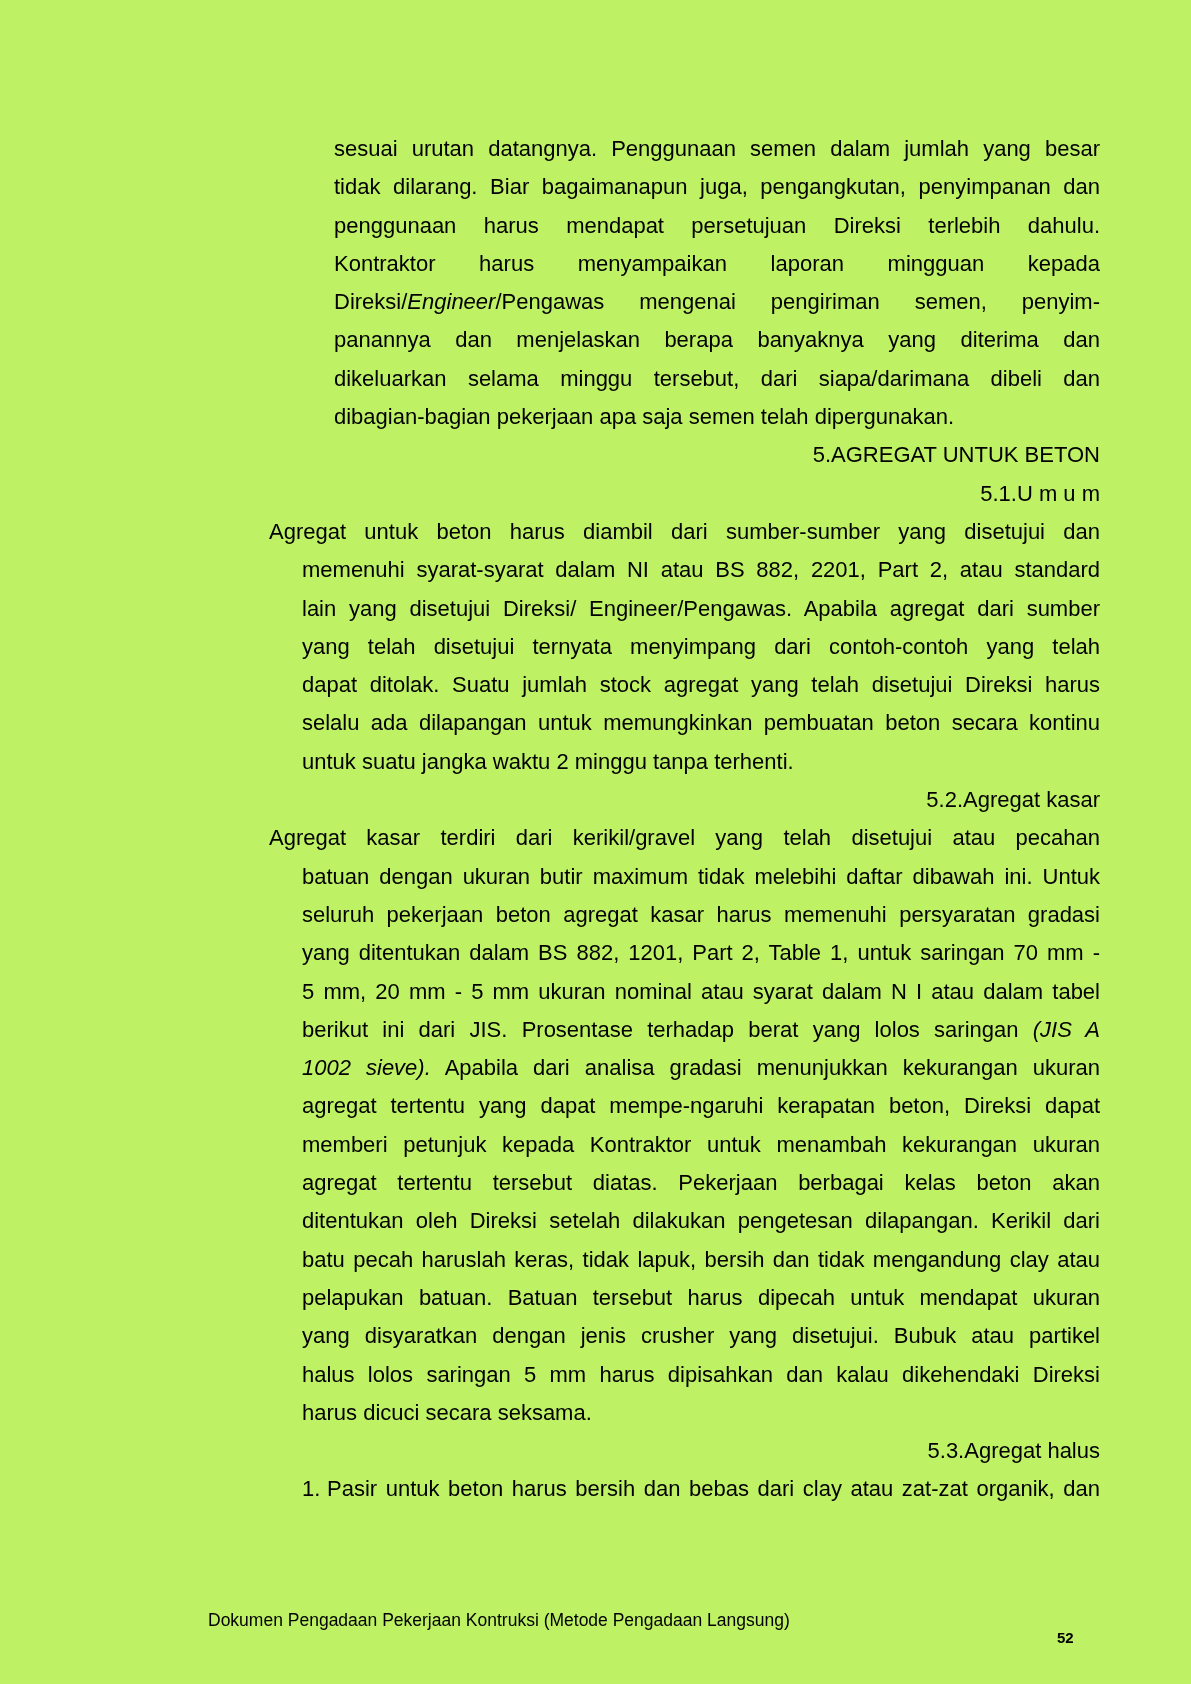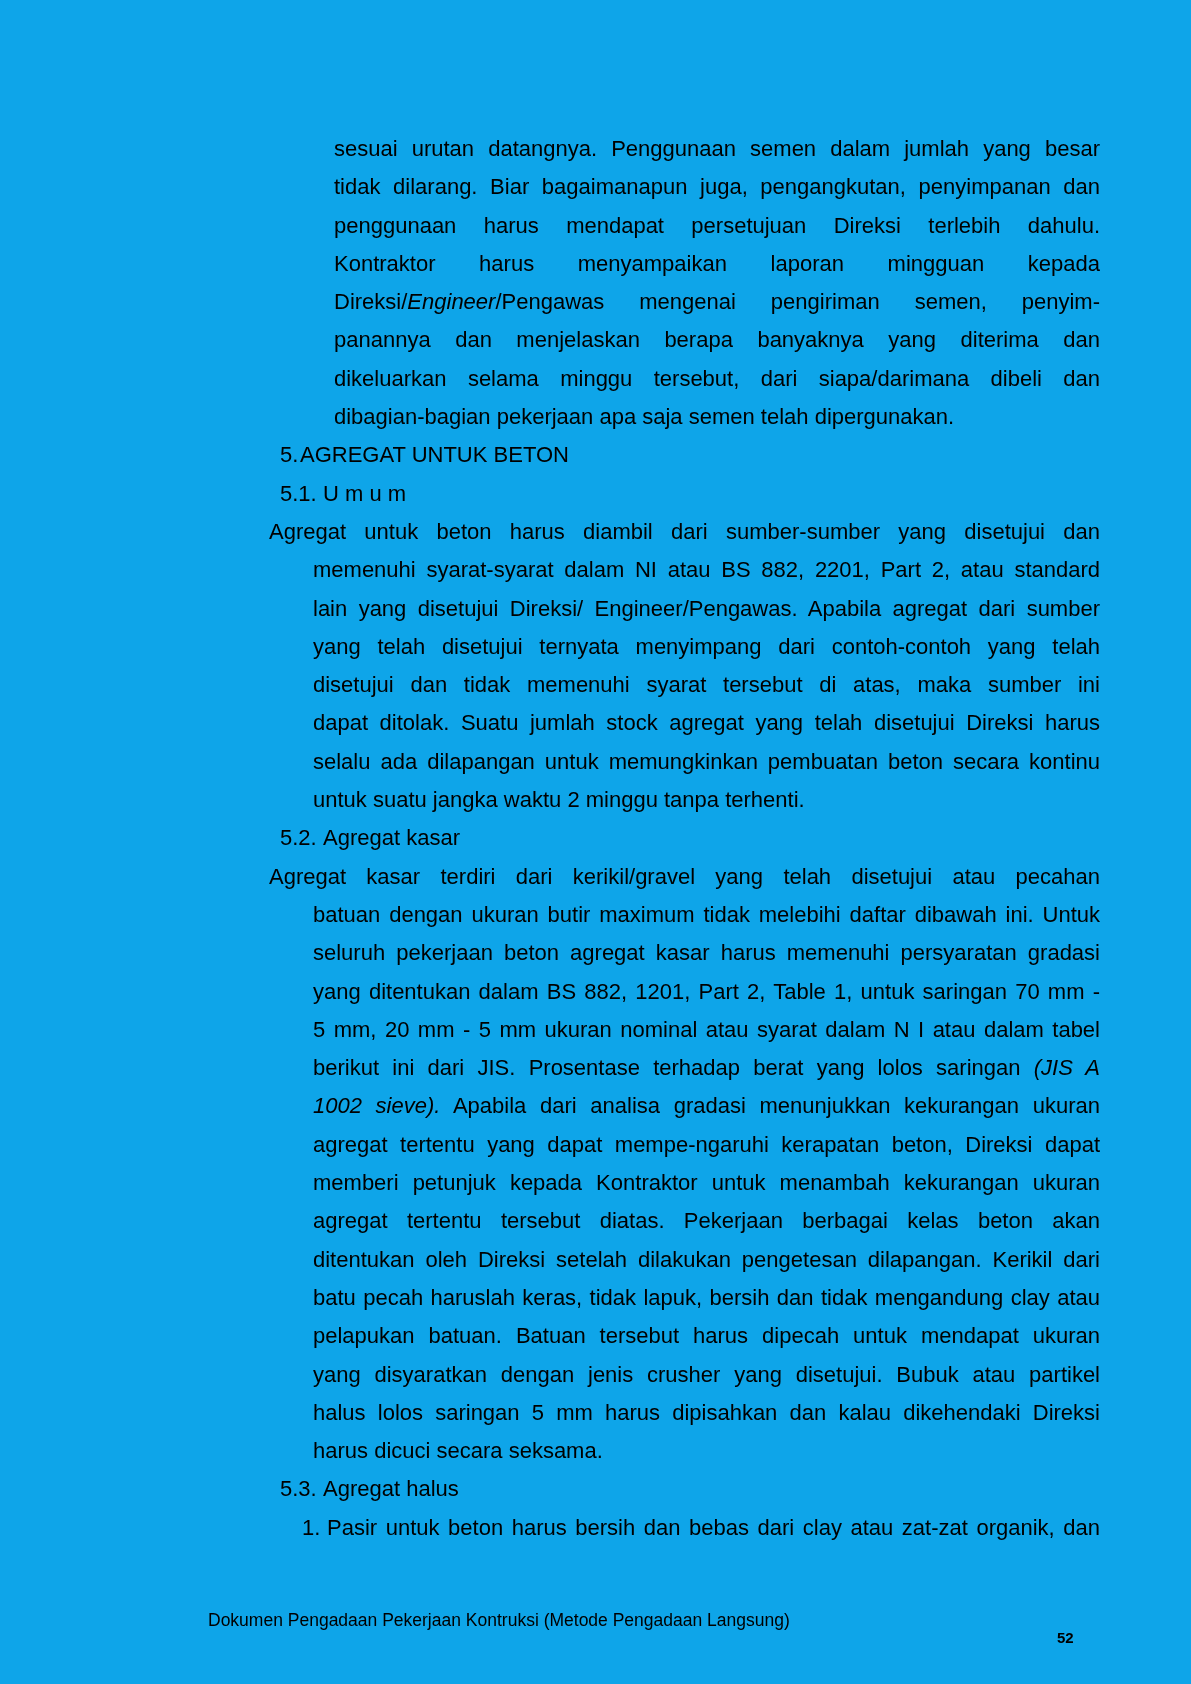--- a/index.html
+++ b/index.html
@@ -1,21 +1,21 @@
 <!DOCTYPE html>
 <html><head>
 <meta charset="utf-8">
 <title>Document</title>
 <style>
   html, body { margin: 0; padding: 0; background: #ffffff; }
   .page {
     position: relative;
     width: 1191px;
     height: 1684px;
-    background: #0ea5e9;
+    background: #bef264;
     font-family: "Liberation Sans", sans-serif;
     color: #000000;
     overflow: hidden;
   }
   .content {
     position: absolute;
     left: 269px;
     top: 130px;
     width: 831px;
     font-size: 22px;
@@ -25,28 +25,28 @@
     height: 38.3px;
     text-align: justify;
     text-align-last: justify;
   }
   .line.last {
     text-align-last: left;
   }
   
   .para.v-indent .line { margin-left: 65px; }
   
-  .para.v-hanging .line { margin-left: 44px; }
+  .para.v-hanging .line { margin-left: 33px; }
   .para.v-hanging .line.first { margin-left: 0; }
   .heading {
     line-height: 38.3px;
     height: 38.3px;
     margin-left: 11px;
     white-space: nowrap;
-    text-align: left;
+    text-align: right;
   }
   .heading .h-num { display: inline-block; }
   .heading.h-main .h-num { width: 20px; }
   .heading.h-sub  .h-num { width: 43px; }
   .list-line { margin-left: 33px; }
   .li-num { display: inline-block; width: 25px; }
   .footer-text {
     position: absolute;
     left: 208px;
     top: 1610px;
@@ -78,21 +78,20 @@
         <div class="line">dikeluarkan selama minggu tersebut, dari siapa/darimana dibeli dan</div>
         <div class="line last">dibagian-bagian pekerjaan apa saja semen telah dipergunakan.</div>
       </div>
       <div class="heading h-main"><span class="h-num">5.</span><span class="h-label">AGREGAT UNTUK BETON</span></div>
       <div class="heading h-sub"><span class="h-num">5.1.</span><span class="h-label">U m u m</span></div>
       <div class="para v-hanging">
         <div class="line first">Agregat untuk beton harus diambil dari sumber-sumber yang disetujui dan</div>
         <div class="line">memenuhi syarat-syarat dalam NI atau BS 882, 2201, Part 2, atau standard</div>
         <div class="line">lain yang disetujui Direksi/ Engineer/Pengawas. Apabila agregat dari sumber</div>
         <div class="line">yang telah disetujui ternyata menyimpang dari contoh-contoh yang telah</div>
-        <div class="line">disetujui dan tidak memenuhi syarat tersebut di atas, maka sumber ini</div>
         <div class="line">dapat ditolak. Suatu jumlah stock agregat yang telah disetujui Direksi harus</div>
         <div class="line">selalu ada dilapangan untuk memungkinkan pembuatan beton secara kontinu</div>
         <div class="line last">untuk suatu jangka waktu 2 minggu tanpa terhenti.</div>
       </div>
       <div class="heading h-sub"><span class="h-num">5.2.</span><span class="h-label">Agregat kasar</span></div>
       <div class="para v-hanging">
         <div class="line first">Agregat kasar terdiri dari kerikil/gravel yang telah disetujui atau pecahan</div>
         <div class="line">batuan dengan ukuran butir maximum tidak melebihi daftar dibawah ini. Untuk</div>
         <div class="line">seluruh pekerjaan beton agregat kasar harus memenuhi persyaratan gradasi</div>
         <div class="line">yang ditentukan dalam BS 882, 1201, Part 2, Table 1, untuk saringan 70 mm -</div>

